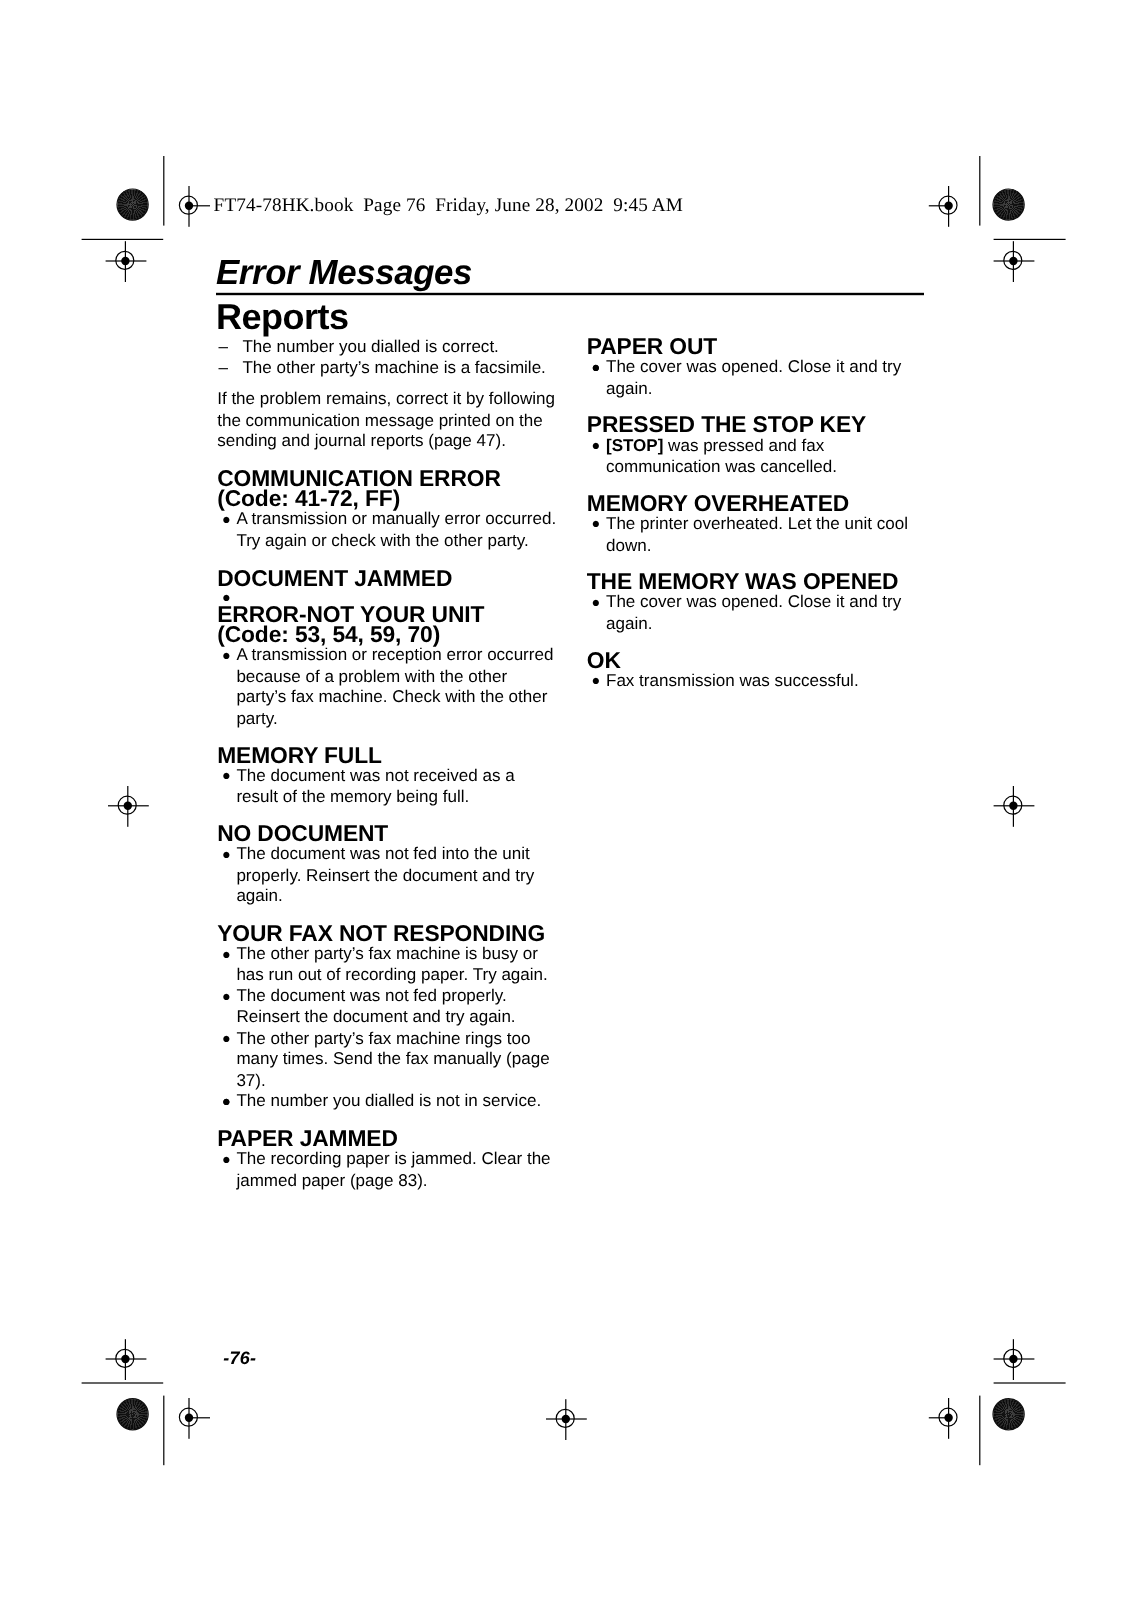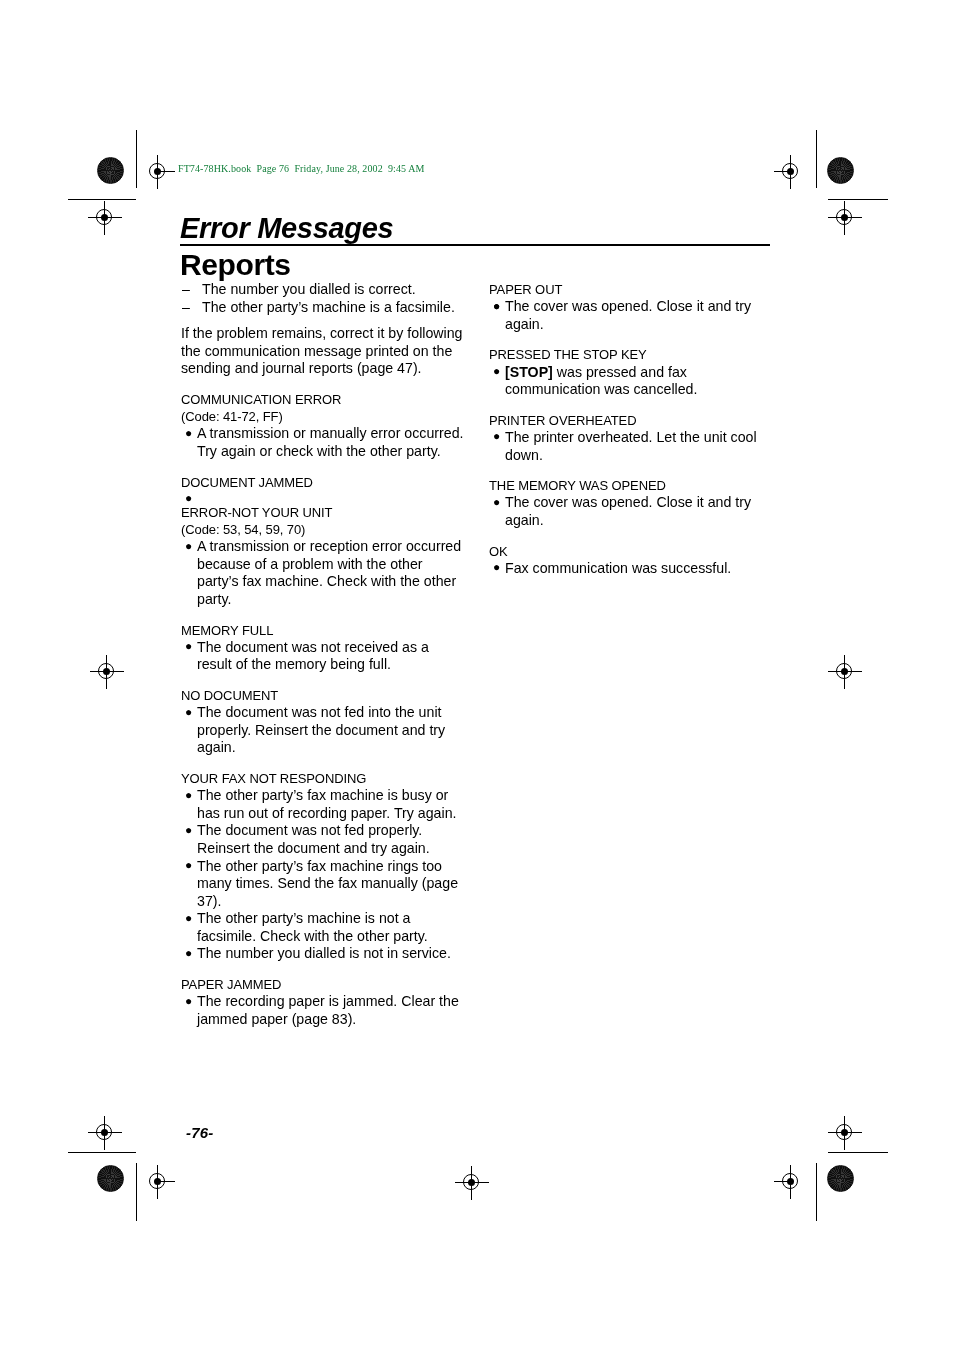--- a/index.html
+++ b/index.html
@@ -71,24 +71,24 @@
   }
   .trimline.h { height: 1.3px; }
   .trimline.v { width: 1.3px; }
 
   
   .filestrip {
     position: absolute;
     left: 178px;
     top: 163px;
     font-family: "Liberation Serif", serif;
-    font-size: 10px;
+    font-size: 16px;
     letter-spacing: 0.1px;
     white-space: pre;
-    color: #15803d;
+    color: #000000;
   }
 
   
   .chapter-title {
     position: absolute;
     left: 180px;
     top: 212px;
     font-size: 29px;
     font-weight: bold;
     font-style: italic;
@@ -134,22 +134,22 @@
     position: relative;
     padding-left: 21px;
   }
   .dashitem .dash {
     position: absolute;
     left: 1px;
     top: 0;
   }
 
   .msg-head {
-    font-weight: normal;
-    font-size: 13px;
+    font-weight: bold;
+    font-size: 19px;
     line-height: 17.2px;
     letter-spacing: -0.1px;
   }
 
   .bullets { margin: 0; padding: 0; list-style: none; }
   .bullet-item {
     position: relative;
     padding-left: 16px;
     line-height: 17.6px;
   }
@@ -310,21 +310,21 @@
         <ul class="bullets">
           <li class="bullet-item"><span class="bullet">●</span><span>The document was not fed into the unit properly. Reinsert the document and try again.</span></li>
         </ul>
       </div>
       <div style="margin-top: 13px;">
         <div class="msg-head">YOUR FAX NOT RESPONDING</div>
         <ul class="bullets">
           <li class="bullet-item"><span class="bullet">●</span><span>The other party’s fax machine is busy or has run out of recording paper. Try again.</span></li>
           <li class="bullet-item"><span class="bullet">●</span><span>The document was not fed properly. Reinsert the document and try again.</span></li>
           <li class="bullet-item"><span class="bullet">●</span><span>The other party’s fax machine rings too many times. Send the fax manually (page 37).</span></li>
-          <li class="bullet-item"><span class="bullet">●</span><span>The other party’s machine is not a facsimile. Check with the other party.</span></li>
+          <li class="bullet-item"><span class="bullet">●</span></li>
           <li class="bullet-item"><span class="bullet">●</span><span>The number you dialled is not in service.</span></li>
         </ul>
       </div>
       <div style="margin-top: 13px;">
         <div class="msg-head">PAPER JAMMED</div>
         <ul class="bullets">
           <li class="bullet-item"><span class="bullet">●</span><span>The recording paper is jammed. Clear the jammed paper (page 83).</span></li>
         </ul>
       </div>
     </div>
@@ -339,33 +339,33 @@
           <li class="bullet-item"><span class="bullet">●</span><span>The cover was opened. Close it and try again.</span></li>
         </ul>
       </div>
       <div style="margin-top: 13px;">
         <div class="msg-head">PRESSED THE STOP KEY</div>
         <ul class="bullets">
           <li class="bullet-item"><span class="bullet">●</span><span class="kb">[STOP]</span><span> was pressed and fax communication was cancelled.</span></li>
         </ul>
       </div>
       <div style="margin-top: 13px;">
-        <div class="msg-head">PRINTER OVERHEATED</div>
+        <div class="msg-head">MEMORY OVERHEATED</div>
         <ul class="bullets">
           <li class="bullet-item"><span class="bullet">●</span><span>The printer overheated. Let the unit cool down.</span></li>
         </ul>
       </div>
       <div style="margin-top: 13px;">
         <div class="msg-head">THE MEMORY WAS OPENED</div>
         <ul class="bullets">
           <li class="bullet-item"><span class="bullet">●</span><span>The cover was opened. Close it and try again.</span></li>
         </ul>
       </div>
       <div style="margin-top: 13px;">
         <div class="msg-head">OK</div>
         <ul class="bullets">
-          <li class="bullet-item"><span class="bullet">●</span><span>Fax communication was successful.</span></li>
+          <li class="bullet-item"><span class="bullet">●</span><span>Fax transmission was successful.</span></li>
         </ul>
       </div>
     </div>
 </div>
 
 <div class="folio">-76-</div>
 
 </body></html>

